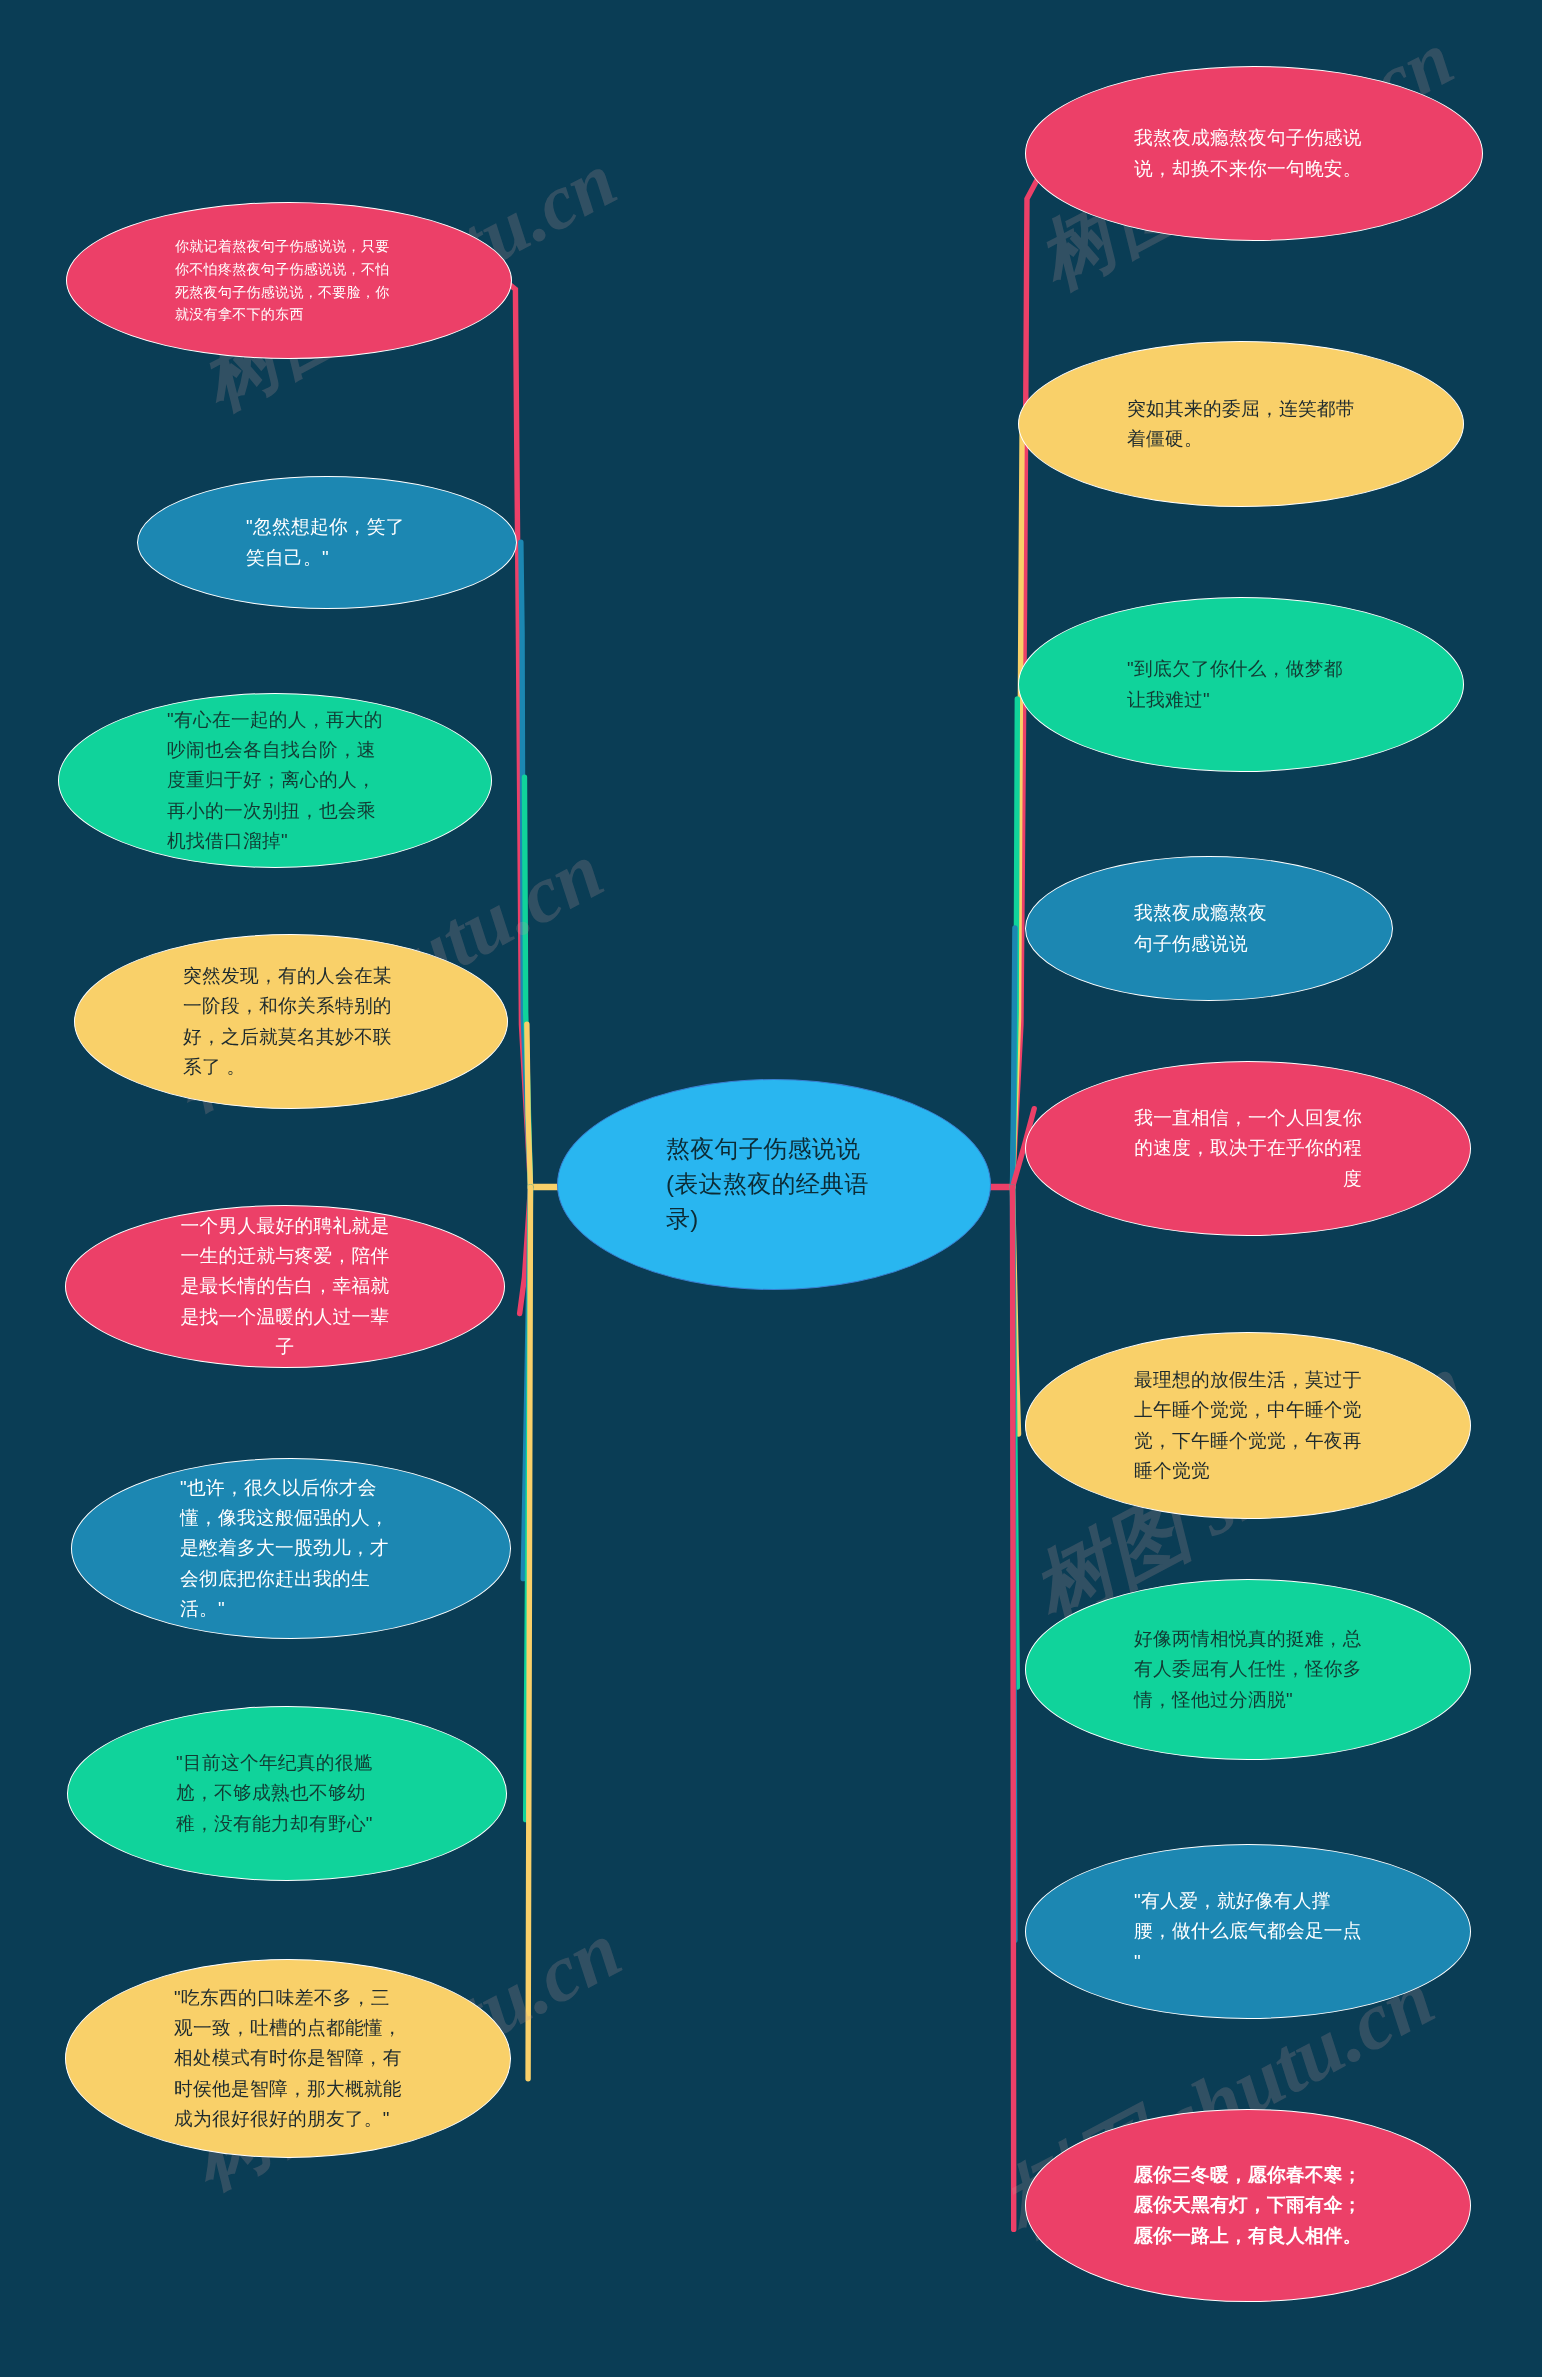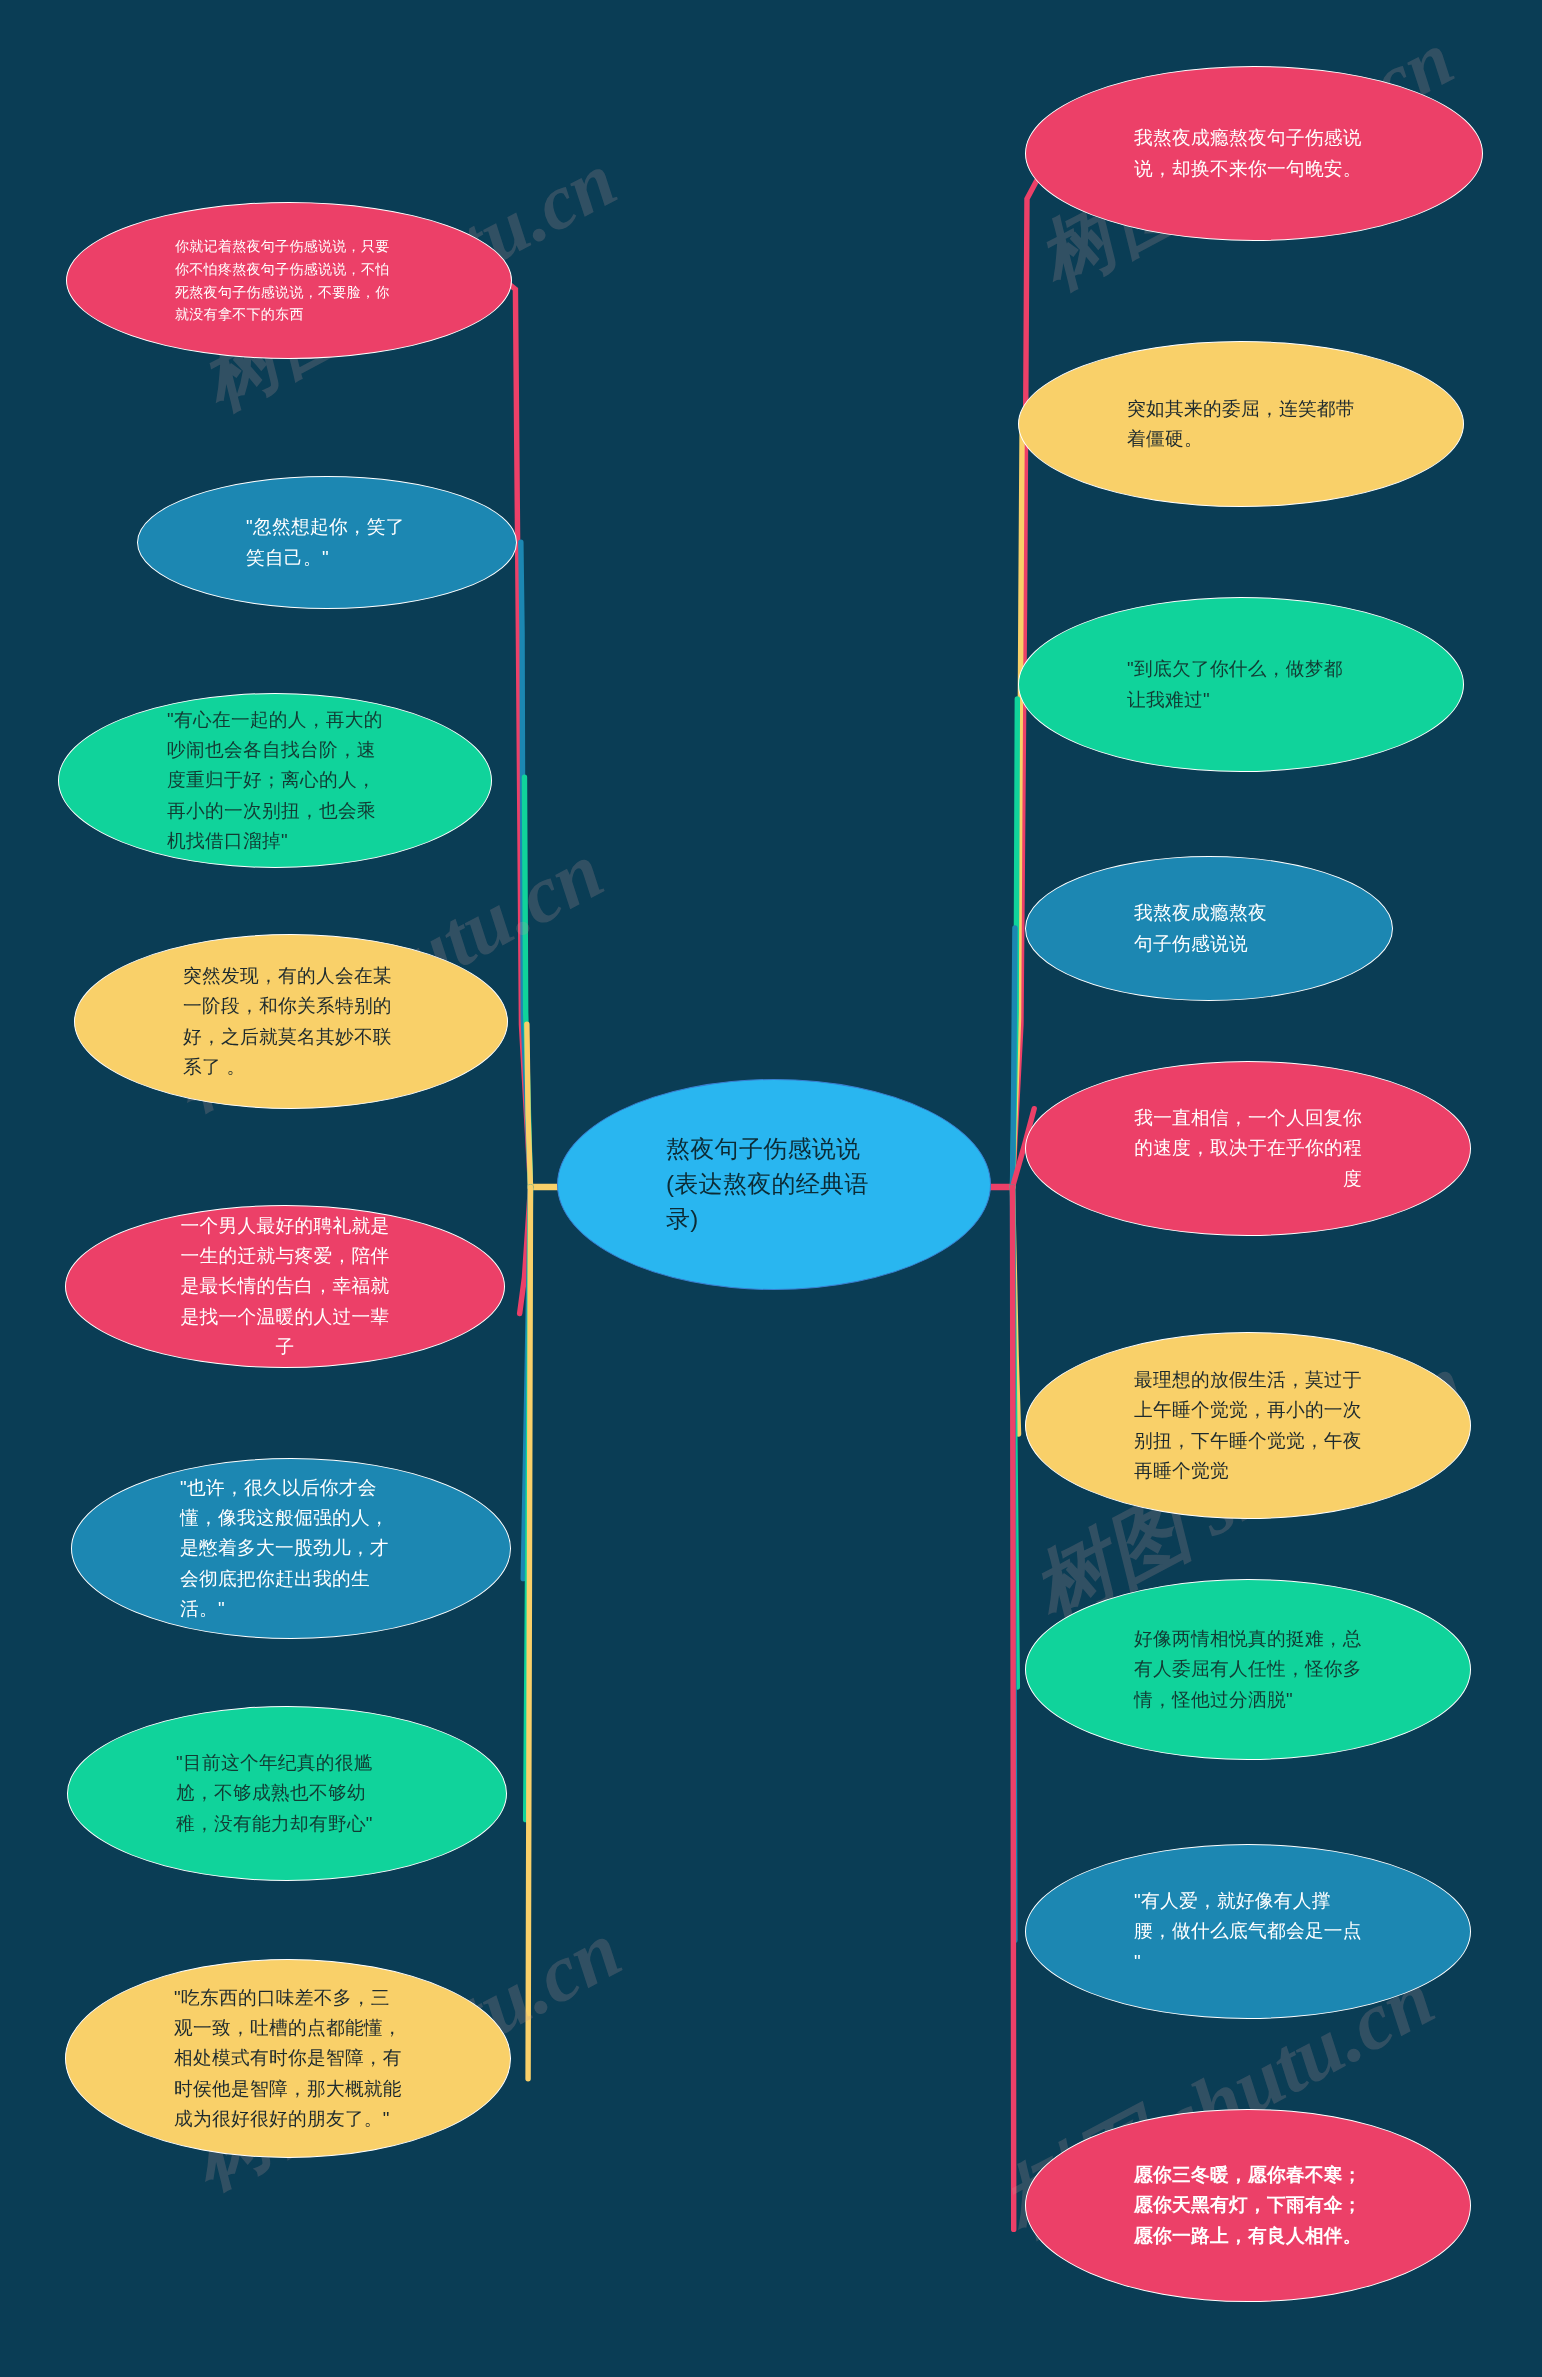--- a/index.html
+++ b/index.html
@@ -135,21 +135,21 @@
 
 <div class="node n-blue" style="left:1025px;top:856px;width:368px;height:145px;font-size:18.7px;">
   <span class="txt">我熬夜成瘾熬夜句子伤感说说</span>
 </div>
 
 <div class="node n-pink" style="left:1025px;top:1061px;width:446px;height:175px;font-size:18.7px;text-align:right;">
   <span class="txt">我一直相信，一个人回复你的速度，取决于在乎你的程度</span>
 </div>
 
 <div class="node n-yellow" style="left:1025px;top:1332px;width:446px;height:187px;font-size:18.7px;">
-  <span class="txt">最理想的放假生活，莫过于上午睡个觉觉，再小的一次别扭，下午睡个觉觉，午夜再睡个觉觉</span>
+  <span class="txt">最理想的放假生活，莫过于上午睡个觉觉，中午睡个觉觉，下午睡个觉觉，午夜再睡个觉觉</span>
 </div>
 
 <div class="node n-green" style="left:1025px;top:1579px;width:446px;height:181px;font-size:18.7px;">
   <span class="txt">好像两情相悦真的挺难，总有人委屈有人任性，怪你多情，怪他过分洒脱"</span>
 </div>
 
 <div class="node n-blue" style="left:1025px;top:1844px;width:446px;height:175px;font-size:18.7px;">
   <span class="txt">"有人爱，就好像有人撑腰，做什么底气都会足一点 "</span>
 </div>
 

